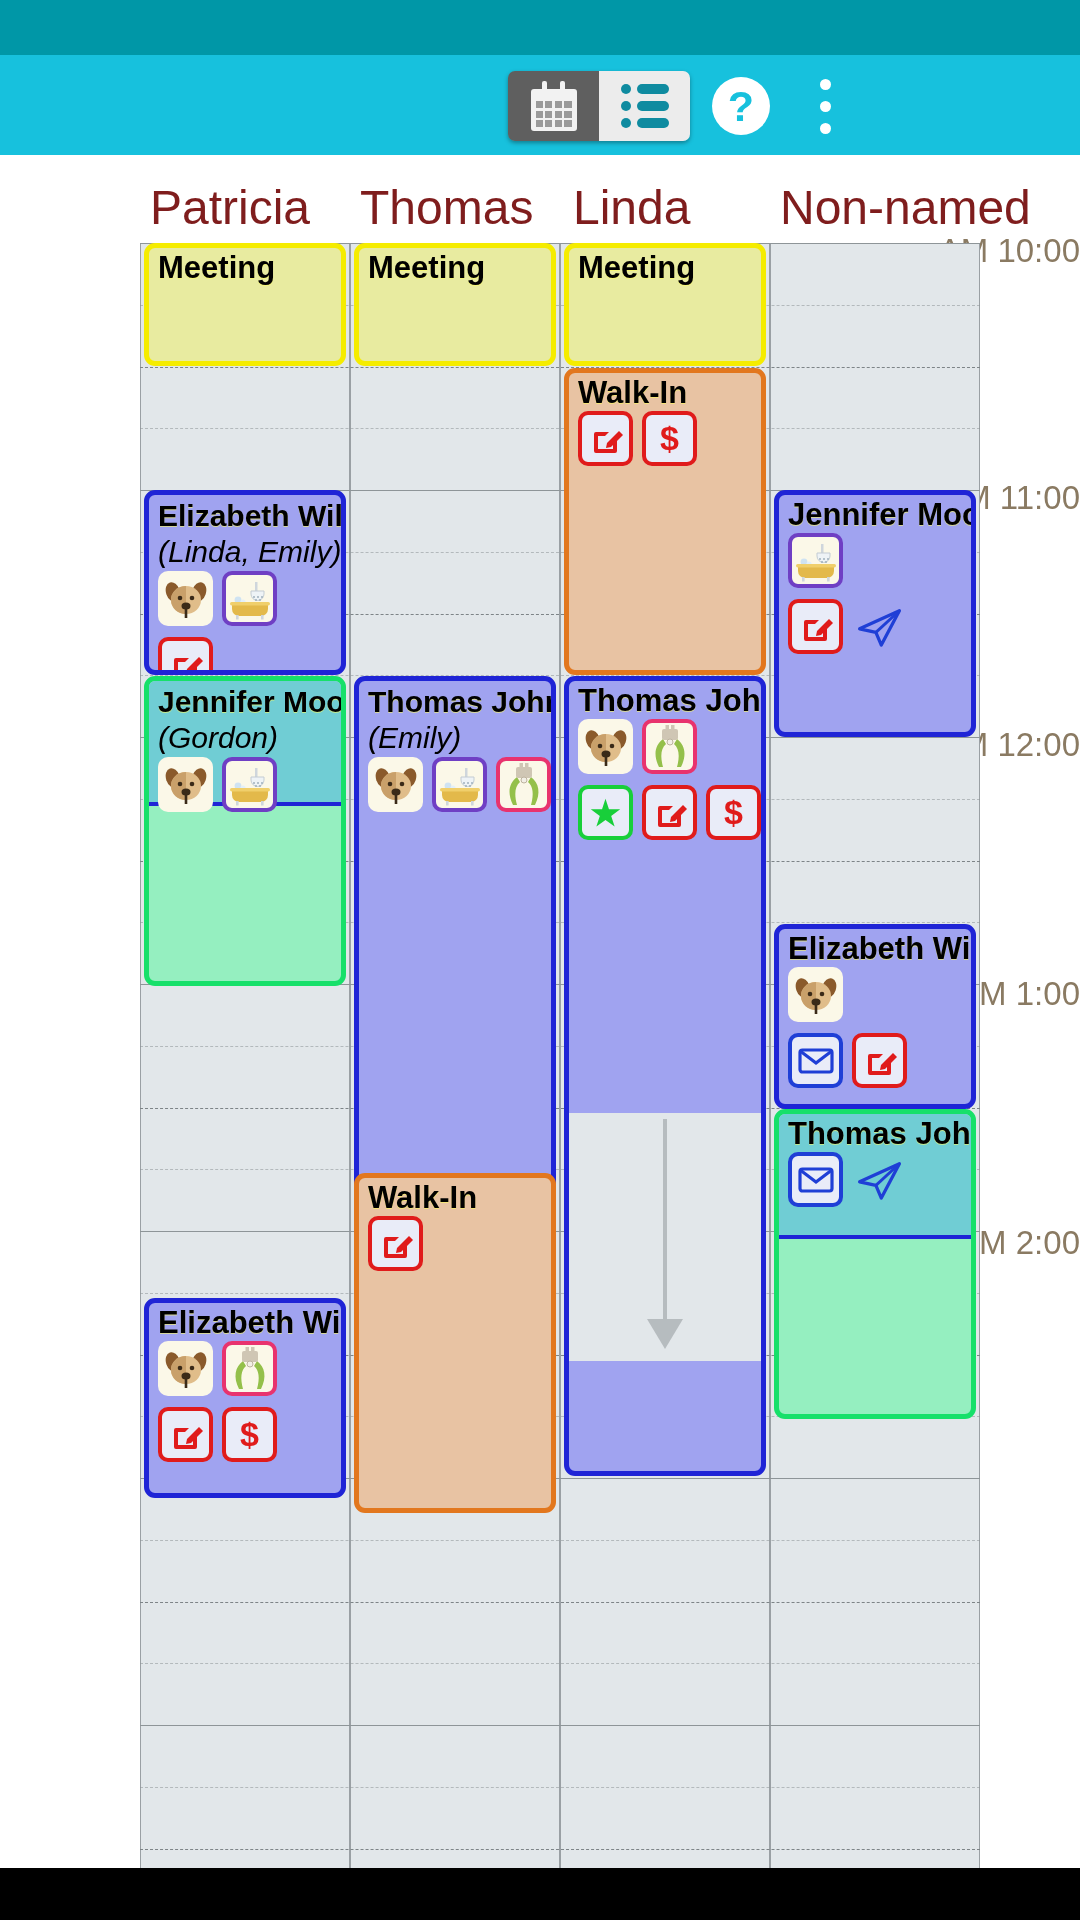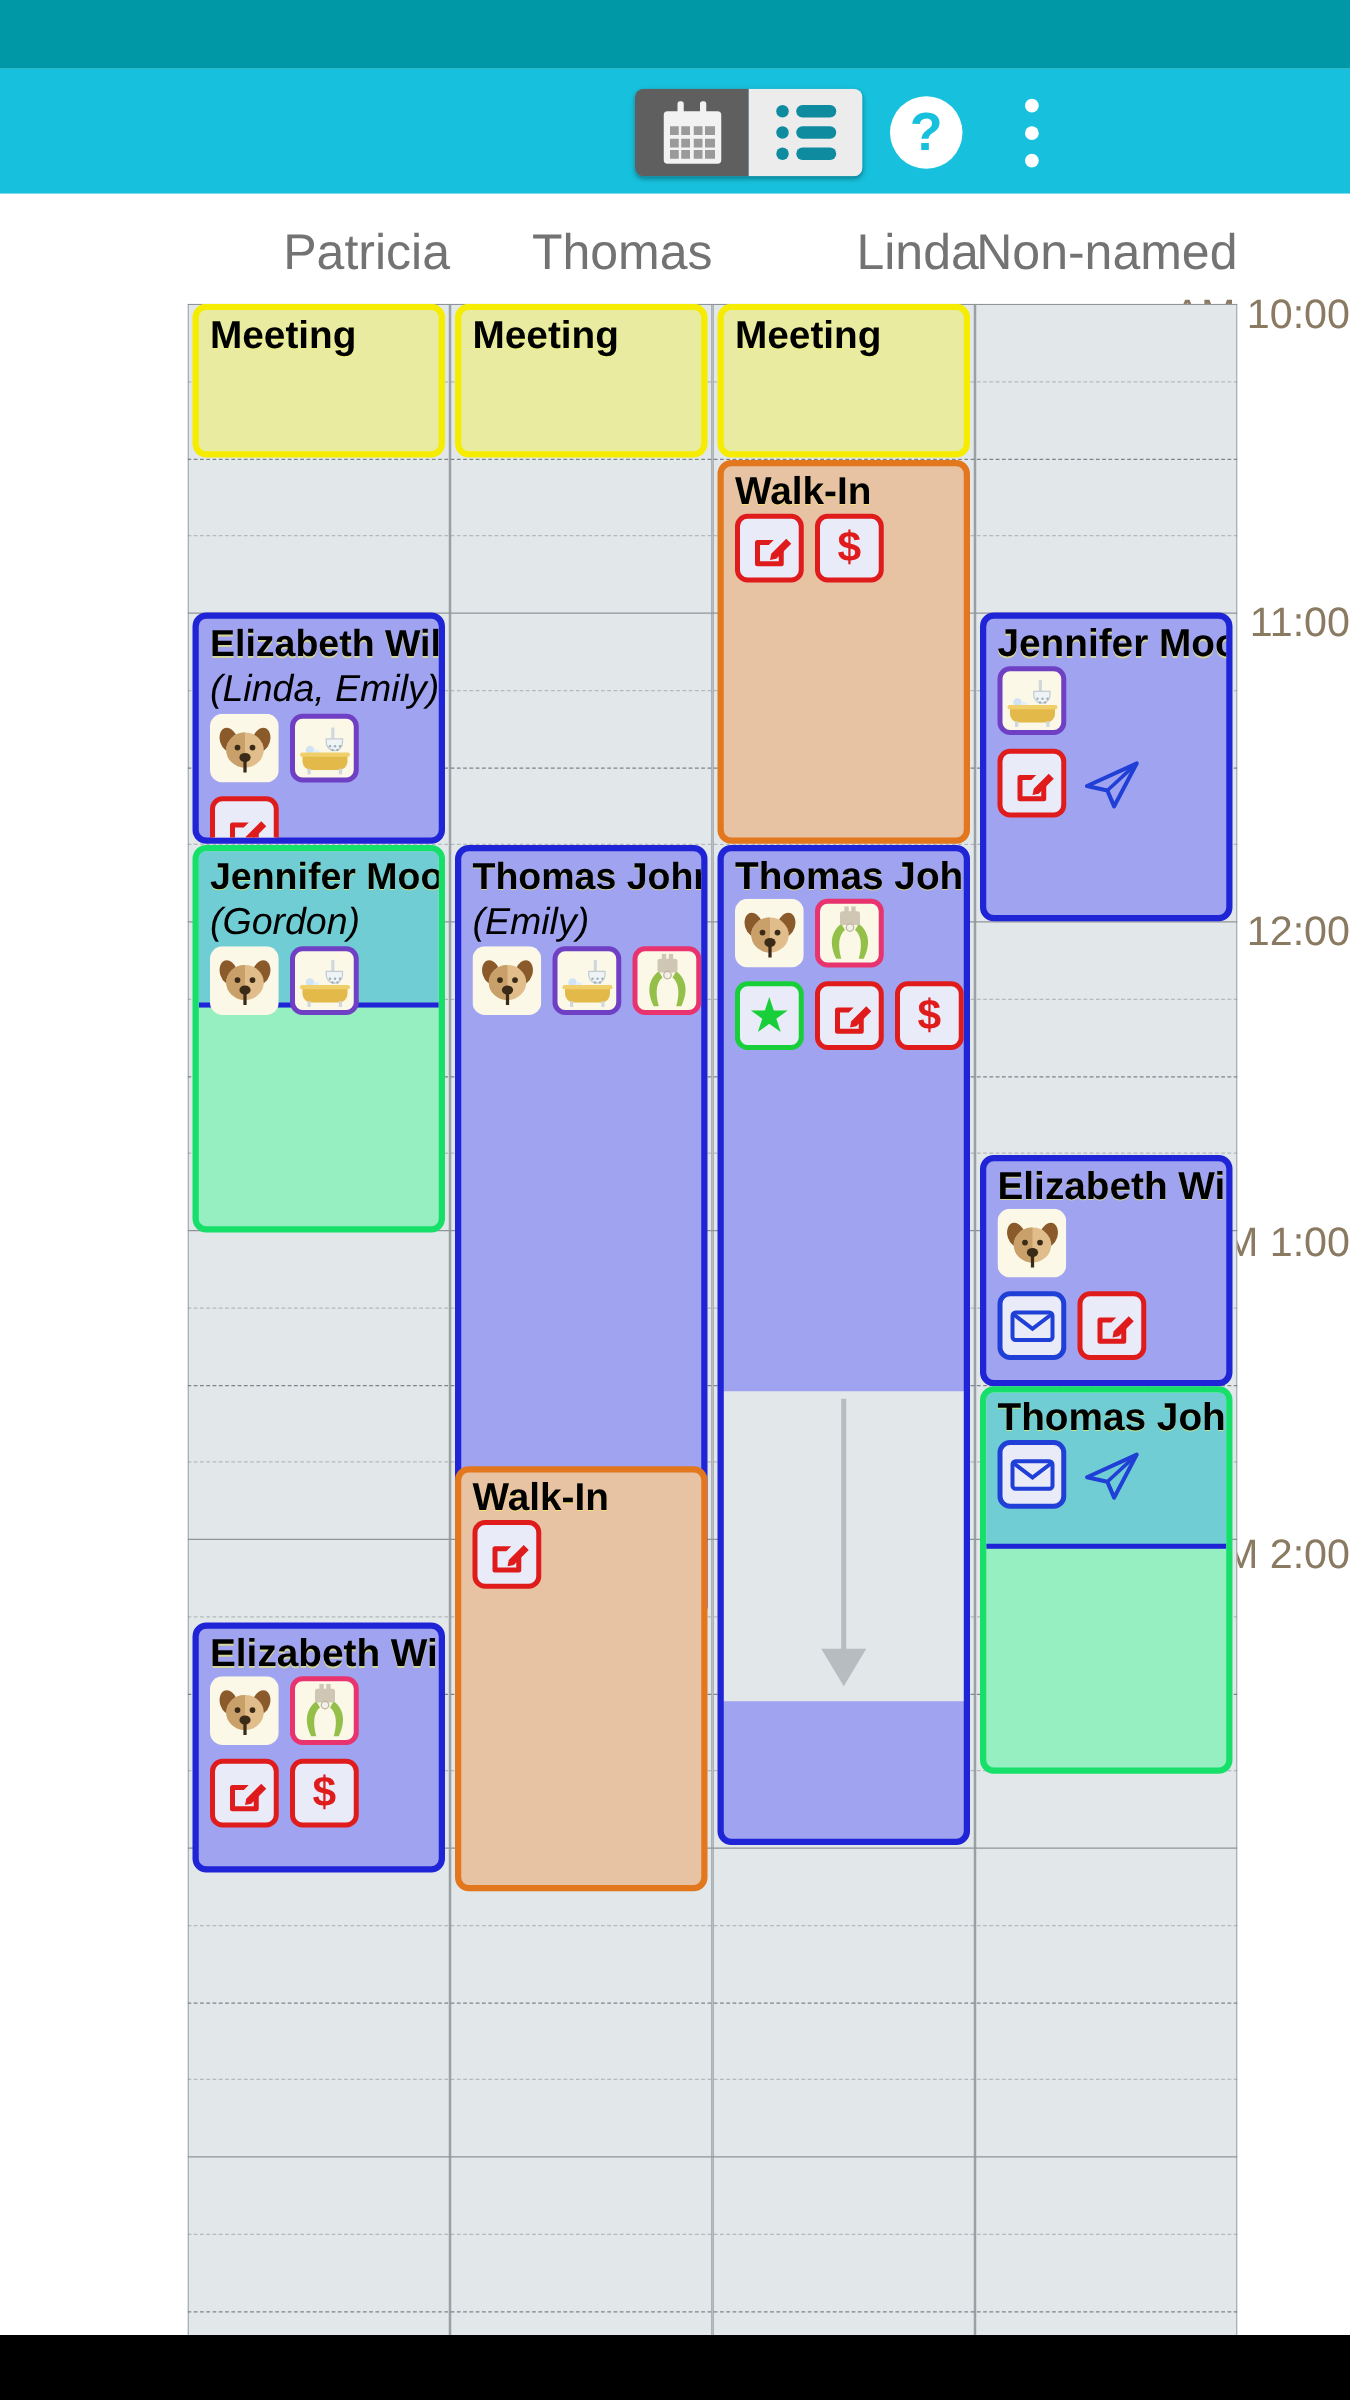--- a/index.html
+++ b/index.html
@@ -83,26 +83,26 @@
   .overflow i {
     position:absolute; left:0; width:11px; height:11px; border-radius:50%;
     background:#ffffff;
   }
 
   
   .cal { position:absolute; left:0; top:155px; width:1080px; height:1765px; background:#fff; }
 
   .colhead {
     position:absolute; top:25px; height:52px;
-    text-align:right; font-size:40px; color:#737373;
+    text-align:left; font-size:48px; color:#7f1d1d;
     white-space:nowrap;
   }
 
   .gridwrap {
-    position:absolute; left:150px; top:88px;
+    position:absolute; left:140px; top:88px;
     width:840px; height:1640px;
     overflow:hidden;
   }
   .colbg {
     position:absolute; top:0; height:1640px;
     background:#e2e7ea;
     border-left:1px solid #9aa0a4; border-right:1px solid #9aa0a4;
   }
   .hline { position:absolute; left:0; width:840px; height:0; border-top:1px solid #8e9598; }
   .hline.half { border-top:1px dashed #7d8487; }

